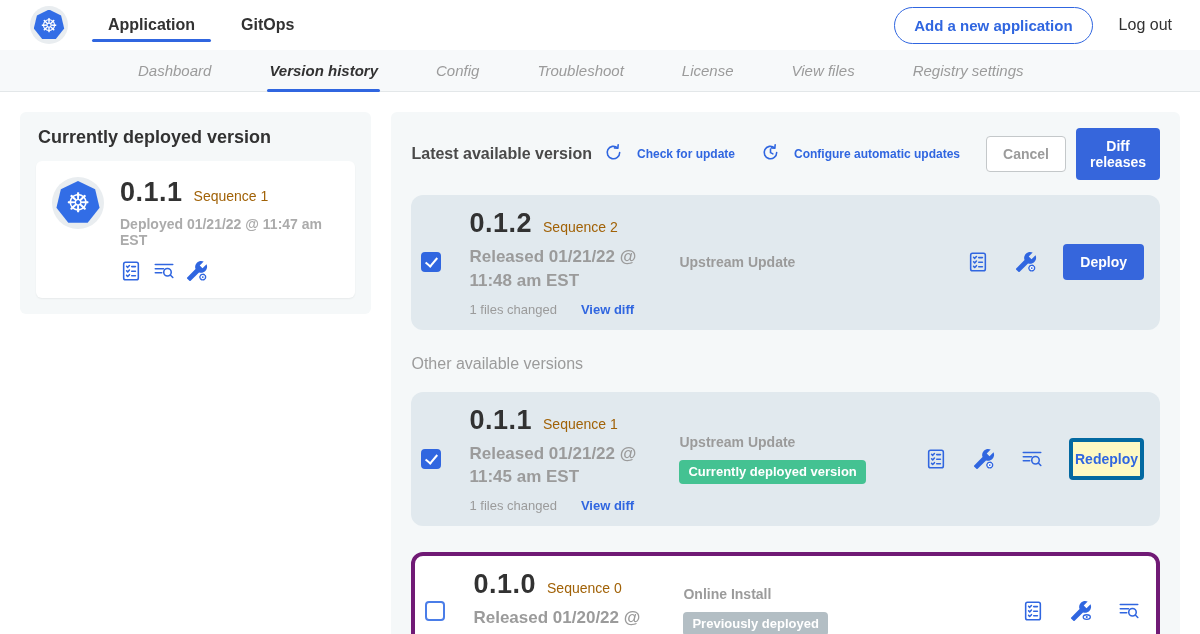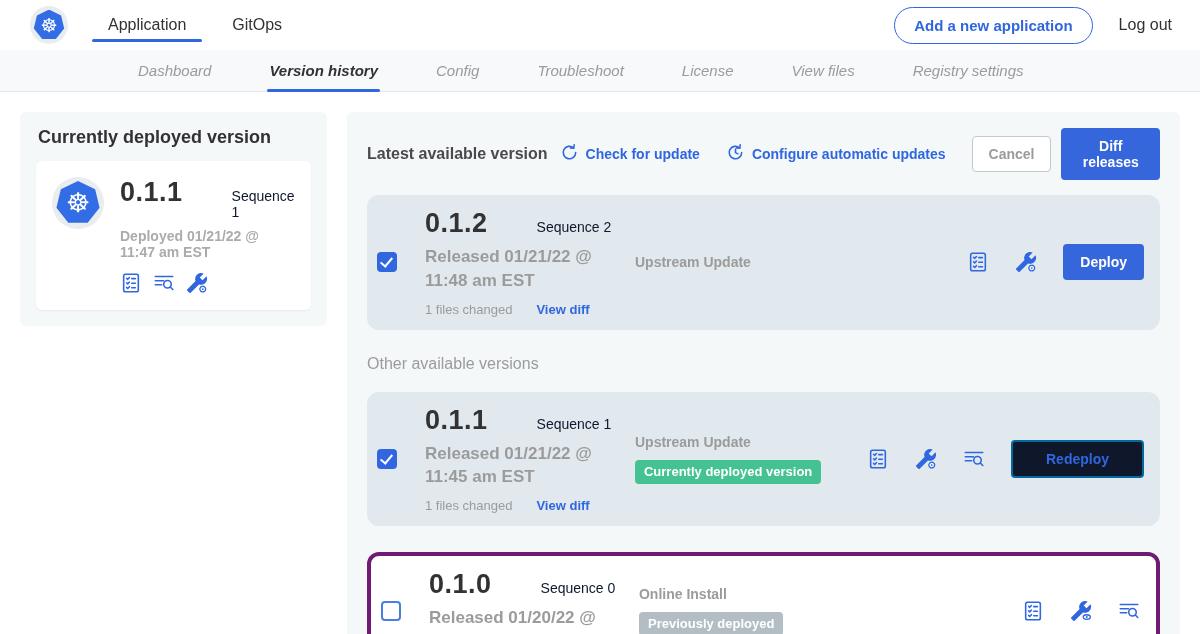--- a/index.html
+++ b/index.html
@@ -9,21 +9,21 @@
     background:#ffffff;
     font-family:"Liberation Sans", sans-serif;
     color:#323232;
   }
   
   .topnav { height:50px; display:flex; align-items:center; padding:0 28px 0 30px; background:#fff; }
   .k8s-logo-wrap { width:38px; height:38px; border-radius:50%; background:#E9EDF0; display:flex; align-items:center; justify-content:center; margin-right:40px; }
   .k8s-logo { width:31px; height:31px; background:#326DE6; display:flex; align-items:center; justify-content:center;
     clip-path:polygon(50% 0%, 89% 19%, 99% 61%, 72% 95%, 28% 95%, 1% 61%, 11% 19%); }
   .k8s-logo span { color:#fff; font-size:19px; line-height:1; }
-  .topnav-tab { font-size:16px; font-weight:normal; color:#323232; margin-right:46px; height:34px; display:flex; align-items:center; position:relative; cursor:pointer; }
+  .topnav-tab { font-size:16px; font-weight:bold; color:#323232; margin-right:46px; height:34px; display:flex; align-items:center; position:relative; cursor:pointer; }
   .topnav-tab.active::after { content:""; position:absolute; left:-16px; right:-16px; bottom:0; height:3px; background:#3066E0; border-radius:2px; }
   .topnav-spacer { flex:1; }
   .add-app-btn { border:1.5px solid #3066E0; color:#3066E0; background:#fff; border-radius:19px; padding:9px 19px; font-weight:bold; font-size:15px; font-family:inherit; cursor:pointer; }
   .logout { margin-left:26px; font-size:16px; color:#323232; cursor:pointer; }
   
   .subnav { height:42px; background:#F7F9FA; border-bottom:1px solid #E3E7E9; display:flex; align-items:center; padding-left:138px; }
   .subnav-item { font-size:15px; color:#9B9B9B; height:40px; display:flex; align-items:center; position:relative; margin-right:58px; cursor:pointer; white-space:nowrap;font-style:italic; }
   .subnav-item.active { color:#323232; font-weight:bold; }
   .subnav-item.active::after { content:""; position:absolute; left:-2px; right:-2px; bottom:-1px; height:3px; background:#3066E0; border-radius:2px; }
   
@@ -31,29 +31,29 @@
   
   .deployed-card { width:392px; background:#F5F8F9; border-radius:6px; padding:15px 16px 16px; }
   .deployed-title { font-size:18px; font-weight:bold; color:#323232; margin:0 0 13px 2px; }
   .deployed-inner { background:#fff; border-radius:6px; padding:16px; display:flex; gap:16px; box-shadow:0 1px 2px rgba(0,0,0,.06); }
   .deployed-logo-wrap { width:52px; height:52px; border-radius:50%; background:#E9EDF0; display:flex; align-items:center; justify-content:center; flex:none; }
   .deployed-logo { width:44px; height:44px; background:#326DE6; display:flex; align-items:center; justify-content:center;
     clip-path:polygon(50% 0%, 89% 19%, 99% 61%, 72% 95%, 28% 95%, 1% 61%, 11% 19%); }
   .deployed-logo span { color:#fff; font-size:27px; line-height:1; }
   .version-line { display:flex; align-items:baseline; gap:11px; }
   .version-number { font-size:27px; font-weight:bold; color:#323232; letter-spacing:.5px; }
-  .sequence { font-size:14px; color:#0f172a;margin-left:38px; }
+  .sequence { font-size:14px; color:#a16207; }
   .deployed-date { font-size:14px; color:#ABABAB; font-weight:bold; margin-top:8px; }
   .icon-row { display:flex; align-items:center; gap:11px; margin-top:12px; }
   .vicon { display:inline-flex; cursor:pointer; }
   
   .right-panel { flex:1; background:#F5F8F9; border-radius:6px; padding:16px 20px 16px; }
   .panel-header { display:flex; align-items:center; margin-bottom:15px; }
   .panel-title { font-size:16px; font-weight:bold; color:#4A4A4A; margin-right:12px; white-space:nowrap; }
-  .header-link { display:flex; align-items:center; gap:7px; color:#3066E0; font-size:14px; font-weight:bold; margin-right:26px; cursor:pointer; white-space:nowrap;justify-content:flex-end; }
+  .header-link { display:flex; align-items:center; gap:14px; color:#3066E0; font-size:12px; font-weight:bold; margin-right:26px; cursor:pointer; white-space:nowrap;justify-content:flex-end; }
   .cancel-btn { margin-left:auto; background:#fff; border:1px solid #C4C8CA; border-radius:4px; color:#9B9B9B; font-weight:bold; font-size:14px; padding:9px 16px; font-family:inherit; cursor:pointer; }
   .diff-btn { margin-left:10px; background:#3666DC; border:none; border-radius:4px; color:#fff; font-weight:bold; font-size:14px; padding:10px 14px; font-family:inherit; cursor:pointer; }
   
   .version-row { display:flex; align-items:center; border-radius:12px; padding:13px 16px 13px 10px; }
   .version-row.selected { background:#E1E9EE; }
   .version-row.plain { background:#fff; border:4px solid #701a75; }
   .checkbox { width:20px; height:20px; border-radius:4px; margin-right:28px; flex:none; background:#fff; border:2px solid #4A7DE8; cursor:pointer; display:flex; align-items:center; justify-content:center; }
   .checkbox.checked { background:#3066E0; border-color:#3066E0; }
   .checkbox.checked::after { content:""; width:5px; height:10px; border-right:2.4px solid #fff; border-bottom:2.4px solid #fff; transform:rotate(40deg); margin-bottom:2px; }
   .version-info { width:190px; flex:none; }
@@ -61,21 +61,21 @@
   .files-line { margin-top:9px; font-size:13px; color:#9B9B9B; display:flex; gap:24px; align-items:center; }
   .view-diff { color:#3066E0; font-weight:bold; cursor:pointer; }
   .source-col { width:232px; margin-left:20px; flex:none; }
   .source-label { font-size:14px; font-weight:bold; color:#9B9B9B; }
   .badge { display:inline-block; margin-top:10px; padding:4px 9px 5px; border-radius:4px; color:#fff; font-size:13px; font-weight:bold; }
   .badge.green { background:#44C292; }
   .badge.gray { background:#B3BEC4; }
   .row-actions { margin-left:auto; display:flex; align-items:center; gap:26px; }
   .action-btn { border-radius:4px; font-weight:bold; font-size:14px; font-family:inherit; cursor:pointer; }
   .action-btn.primary { background:#3666DC; color:#fff; border:none; padding:10px 17px; }
-  .action-btn.secondary { background:#0f172a; color:#3066E0; border:2px solid #0369a1; padding:9px 33px; }
+  .action-btn.secondary { background:#fef9c3; color:#3066E0; border:4px solid #0369a1; padding:9px 2px; }
   .other-label { font-size:16px; color:#9B9B9B; margin:25px 0 19px 0; }
   .row-gap { margin-top:26px; }
   svg.ic { stroke:#3066E0; fill:none; stroke-width:1.7; stroke-linecap:round; stroke-linejoin:round; }
 </style>
 </head>
 <body>
 
 <svg width="0" height="0" style="position:absolute">
   <defs>
     <g id="ic-checklist">

